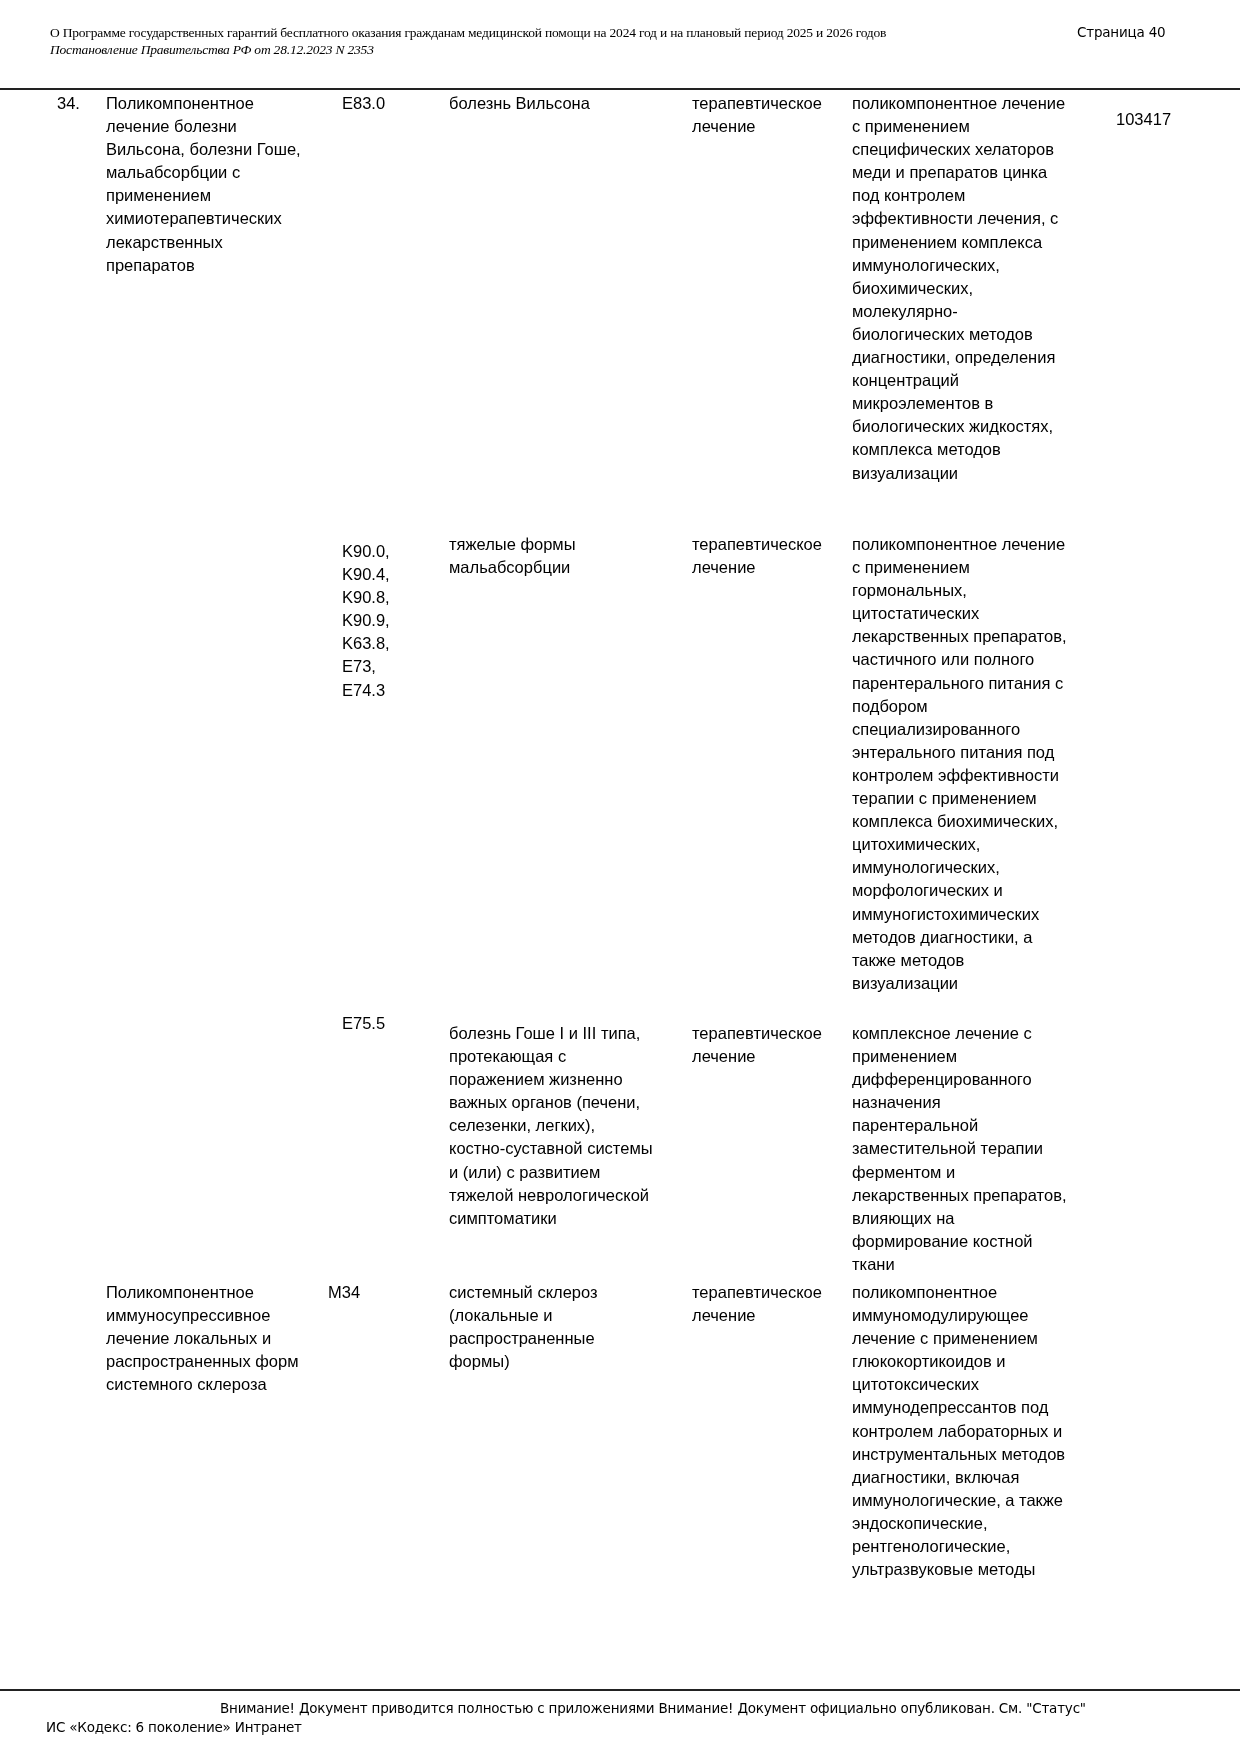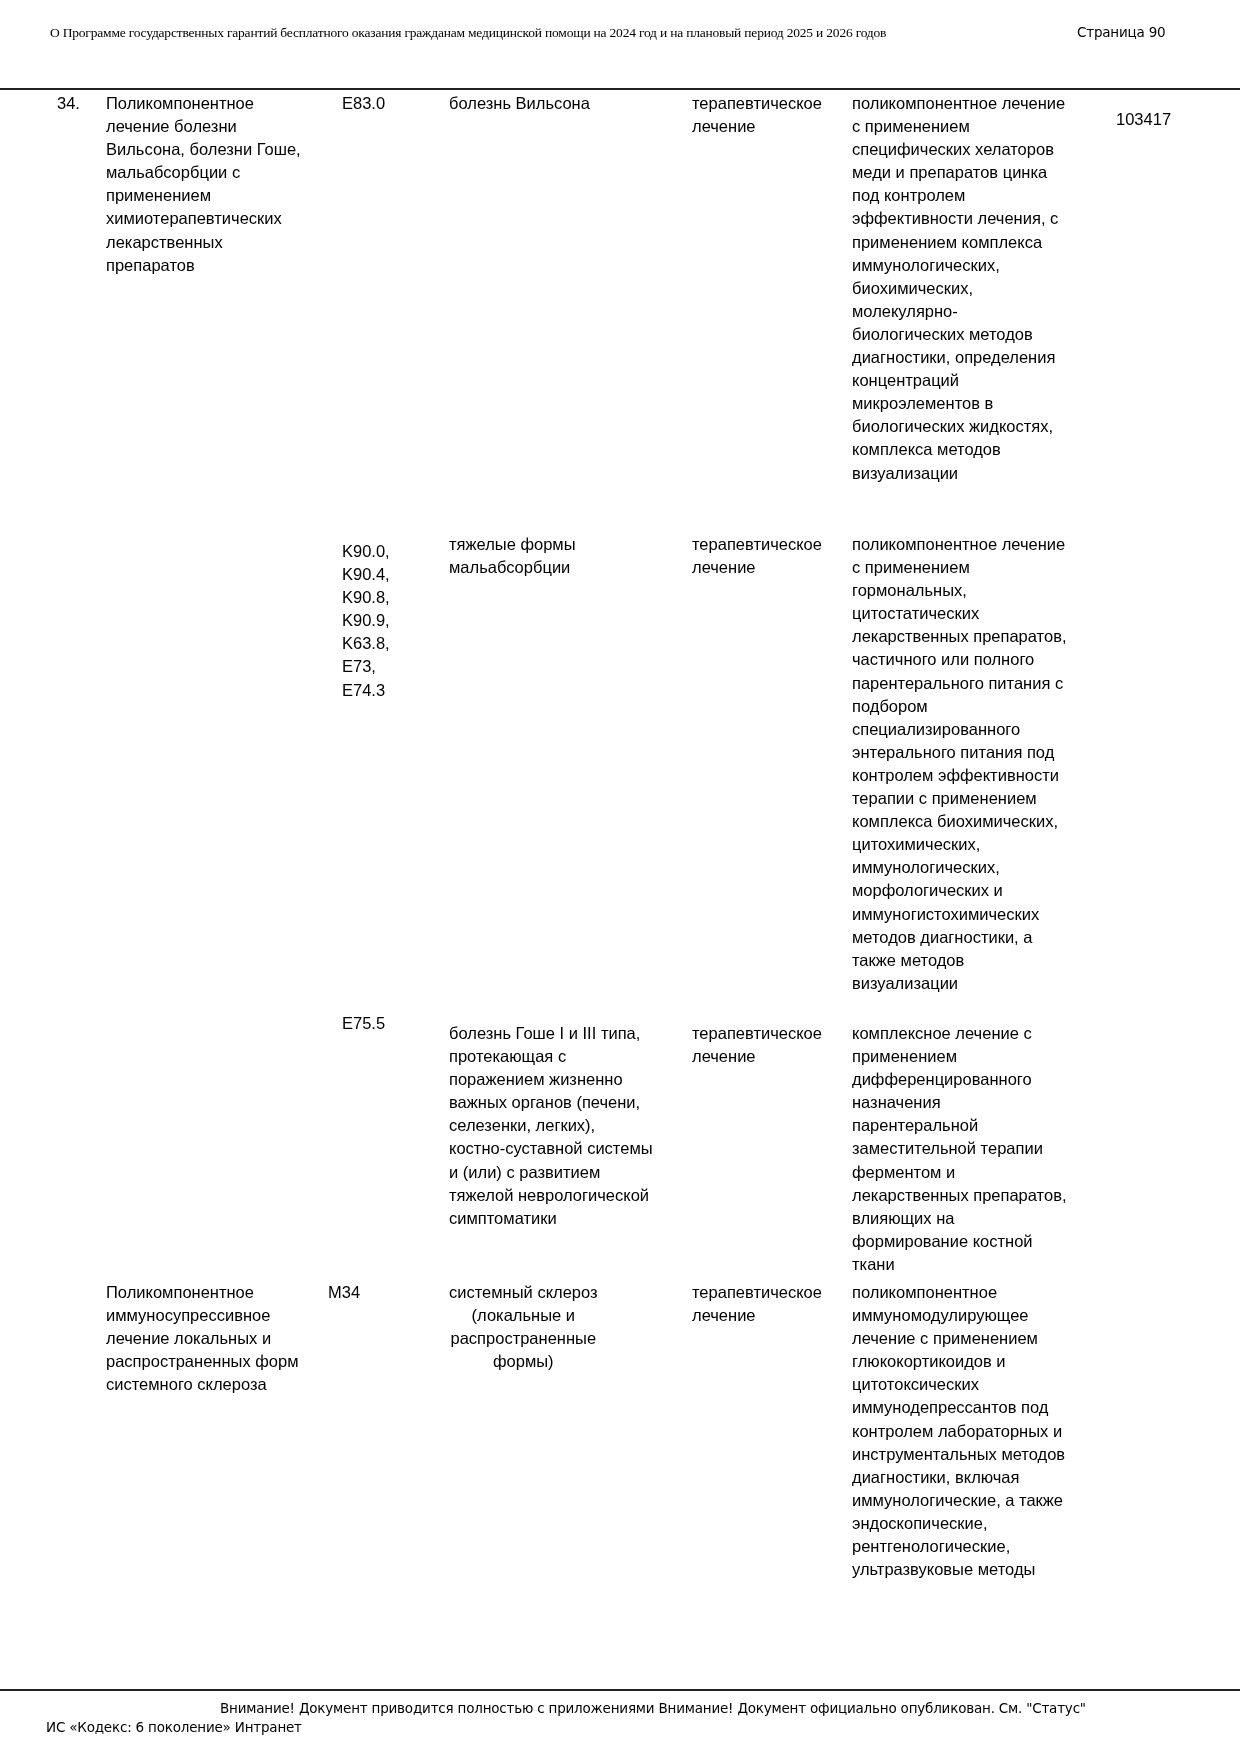--- a/index.html
+++ b/index.html
@@ -11,22 +11,23 @@
   .rule-bot { position: absolute; left: 0; top: 1689px; width: 1240px; height: 2px; background: #222; }
   .cell { position: absolute; font-family: "Liberation Sans", sans-serif; font-size: 16.5px; line-height: 23.1px; white-space: pre-line; }
   .foot1 { position: absolute; left: 220px; top: 1700px; font-family: "DejaVu Sans", sans-serif; font-size: 13.5px; letter-spacing: -0.2px; }
   .foot2 { position: absolute; left: 46px; top: 1719px; font-family: "DejaVu Sans", sans-serif; font-size: 13.5px; letter-spacing: -0.2px; }
 </style>
 </head>
 <body>
 
 <div class="hdr">
   <div>О Программе государственных гарантий бесплатного оказания гражданам медицинской помощи на 2024 год и на плановый период 2025 и 2026 годов</div>
+  <div class="it">Постановление Правительства РФ от 28.12.2023 N 2353</div>
 </div>
-<div class="page-num">Страница 90</div>
+<div class="page-num">Страница 40</div>
 <div class="rule-top"></div>
 
 <div>
 
   <div class="cell" style="left:57px; top:92px;">34.</div>
   <div class="cell" style="left:106px; top:92px;">Поликомпонентное
 лечение болезни
 Вильсона, болезни Гоше,
 мальабсорбции с
 применением
@@ -119,21 +120,21 @@
 ткани</div>
   </div>
 
   <div class="cell" style="left:106px; top:1281px;">Поликомпонентное
 иммуносупрессивное
 лечение локальных и
 распространенных форм
 системного склероза</div>
   <div>
     <div class="cell" style="left:328px; top:1281px;">M34</div>
-    <div class="cell" style="left:449px; top:1281px;text-align:center;">системный склероз
+    <div class="cell" style="left:449px; top:1281px;">системный склероз
 (локальные и
 распространенные
 формы)</div>
     <div class="cell" style="left:692px; top:1281px;">терапевтическое
 лечение</div>
     <div class="cell" style="left:852px; top:1281px;">поликомпонентное
 иммуномодулирующее
 лечение с применением
 глюкокортикоидов и
 цитотоксических

